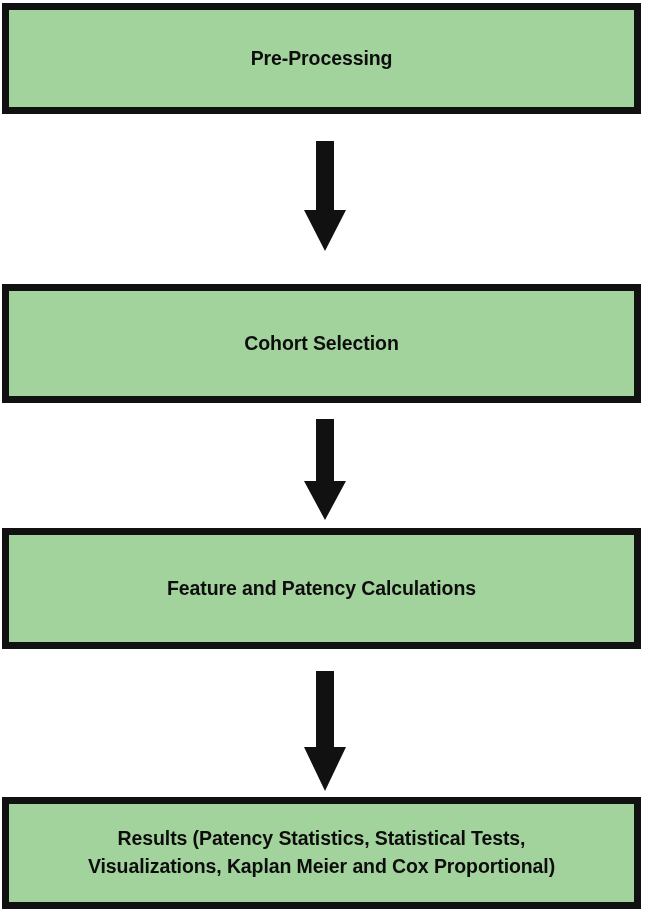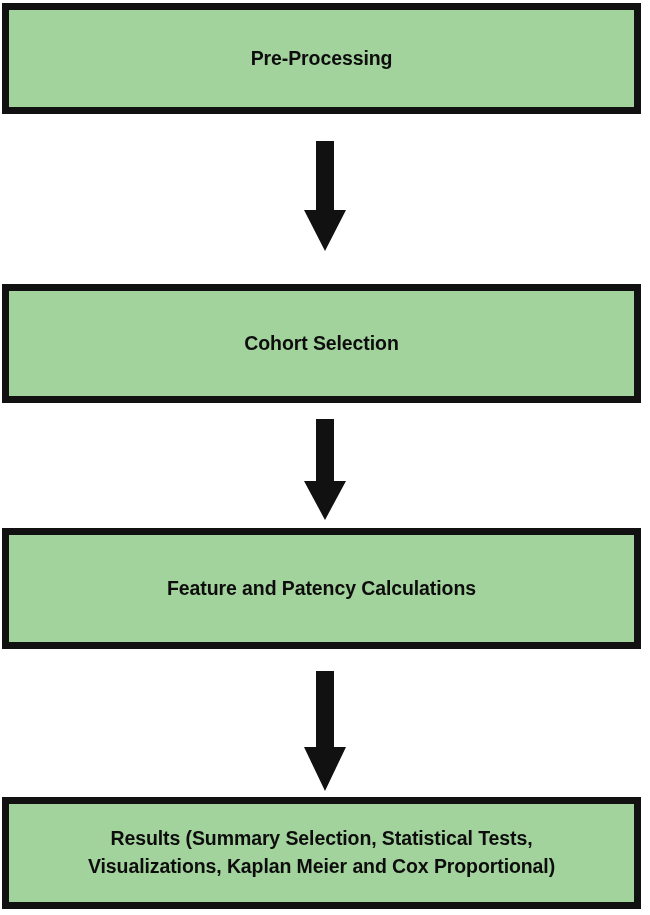--- a/index.html
+++ b/index.html
@@ -87,17 +87,17 @@
     <span class="node-label">Feature and Patency Calculations</span>
   </div>
 
   <div class="arrow" id="arrow-3">
     <svg viewBox="0 0 42 120" preserveAspectRatio="none" aria-hidden="true">
       <polygon points="12,0 30,0 30,76 42,76 21,120 0,76 12,76" fill="#111111"></polygon>
     </svg>
   </div>
 
   <div class="node-box" id="box-4">
-    <span class="node-label">Results (Summary Selection, Statistical Tests,
+    <span class="node-label">Results (Patency Statistics, Statistical Tests,
 Visualizations, Kaplan Meier and Cox Proportional)</span>
   </div>
 
 </div>
 
 </body></html>

